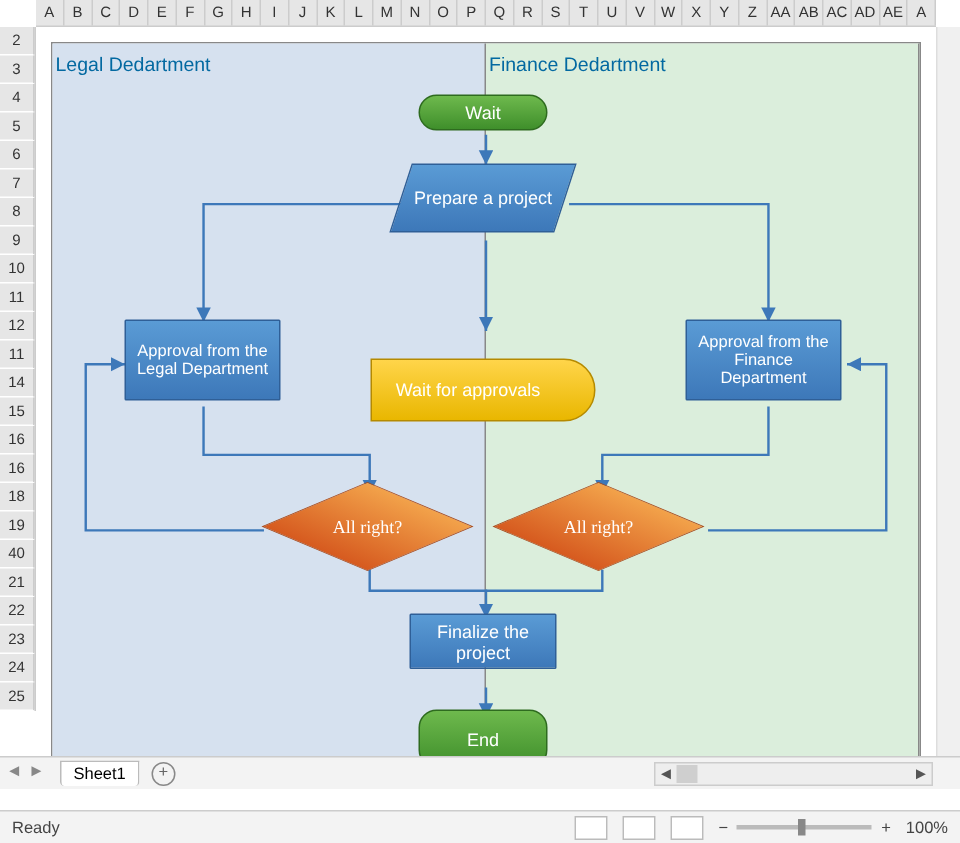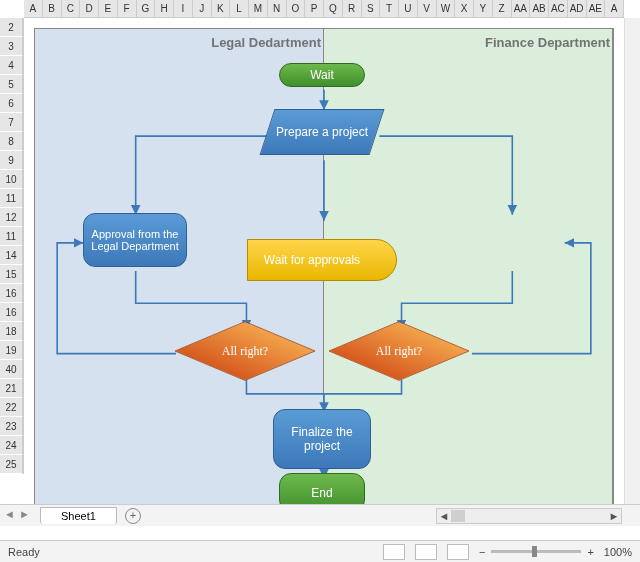--- a/index.html
+++ b/index.html
@@ -15,41 +15,41 @@
 
   
   .canvas { position: absolute; top: 18px; left: 24px; right: 16px; bottom: 54px; background: #fff; }
 
   .swimlanes { position: absolute; top: 10px; left: 10px; right: 10px; bottom: 2px; display: flex; border: 1px solid #888; }
   .lane { position: relative; border-right: 1px solid #888; }
   .lane:last-child { border-right: none; }
   .lane.legal { flex: 1; background: #d6e1ef; }
   .lane.biz   { flex: 1; background: #fdf2d0; }
   .lane.fin   { flex: 1; background: #dbeedc; }
-  .lane-title { font-weight: bold; font-size: 13px; color: #737373; text-align: right; padding: 6px 2px; }
+  .lane-title { font-weight: normal; font-size: 13px; color: #0369a1; text-align: left; padding: 6px 2px; }
 
   
   .shape { position: absolute; color: #fff; font-size: 12px; display: flex; align-items: center; justify-content: center; text-align: center; }
   .terminator { background: linear-gradient(#6eb94d, #3f8f2b); border: 1px solid #2e6b1f; border-radius: 12px; }
-  .process { background: linear-gradient(#5a9bd5, #3d78b9); border: 1px solid #2f5f97; border-radius: 12px; text-align: center; }
+  .process { background: linear-gradient(#5a9bd5, #3d78b9); border: 1px solid #2f5f97; border-radius: 1px; text-align: center; }
   .prep { background: linear-gradient(#5a9bd5, #3d78b9); border: 1px solid #2f5f97; transform: skewX(-18deg); }
   .prep span { transform: skewX(18deg); }
   .delay { background: linear-gradient(#ffd54a, #e9b700); border: 1px solid #b58a00; border-radius: 0 60px 60px 0; padding-right: 20px; }
   .decision { width: 140px; height: 60px; }
   .decision .diamond { position:absolute; inset:0; background: linear-gradient(#f2a24a, #d65a1f); border: 1px solid #a64718; transform: scaleY(0.42) rotate(45deg); transform-origin: center; width: 100px; height: 100px; left: 20px; top: -20px; }
   .decision .dlabel { position: relative; z-index: 2; line-height: 60px; text-align: center; width: 100%; font-family: Liberation Serif, serif; }
 
   
   svg.conn { position: absolute; inset: 0; width: 100%; height: 100%; pointer-events: none; }
 
   
   .tabbar { position: absolute; left: 0; right: 0; bottom: 36px; height: 22px; background: #f3f3f3; border-top: 1px solid #ccc; display: flex; align-items: center; padding-left: 40px; font-size: 11px; }
   .tabnav { width: 40px; display: flex; gap: 4px; position: absolute; left: 4px; top: 3px; color: #888; }
   .tabnav span { cursor: pointer; }
-  .sheet-tab { background: #fff; border: 1px solid #bbb; border-bottom: none; padding: 2px 20px; border-radius: 0 0 3px 3px; }
+  .sheet-tab { background: #fff; border: 1px solid #bbb; border-bottom: none; padding: 2px 8px; border-radius: 0 0 3px 3px; }
   .addsheet { margin-left: 8px; width: 16px; height: 16px; border: 1px solid #888; border-radius: 50%; text-align: center; line-height: 13px; color: #666; cursor: pointer; }
   .hscroll { position: absolute; right: 18px; bottom: 38px; width: 186px; height: 16px; background: #eee; border: 1px solid #ccc; }
   .hscroll .thumb { position: absolute; left: 14px; top: 1px; width: 14px; height: 12px; background: #cfcfcf; }
   .hscroll .arr { position: absolute; top: 0; width: 14px; height: 14px; text-align: center; line-height: 14px; color: #555; }
   .hscroll .arr.l { left: 0; } .hscroll .arr.r { right: 0; }
   .vscroll { position: absolute; right: 0; top: 18px; width: 16px; bottom: 56px; background: #f0f0f0; border-left: 1px solid #ddd; }
 
   
   .status { position: absolute; left: 0; right: 0; bottom: 0; height: 22px; background: #f3f3f3; border-top: 1px solid #ccc; display: flex; align-items: center; justify-content: space-between; padding: 0 8px; font-size: 11px; color: #444; }
   .status .right { display: flex; align-items: center; gap: 10px; }
@@ -124,21 +124,21 @@
   </div>
 
 <div class="vscroll"></div>
 
 <div class="canvas">
   <div class="swimlanes">
     <div class="lane legal">
       <div class="lane-title">Legal Dedartment</div>
     </div>
     <div class="lane fin">
-      <div class="lane-title">Finance Department</div>
+      <div class="lane-title">Finance Dedartment</div>
     </div>
 
     <svg class="conn" viewBox="0 0 574 468">
       <defs>
         <marker id="ah" markerWidth="8" markerHeight="8" refX="6" refY="3" orient="auto">
           <path d="M0,0 L6,3 L0,6 Z" fill="#3d78b9"></path>
         </marker>
       </defs>
       <g stroke="#3d78b9" stroke-width="1.6" fill="none">
         <line x1="287" y1="58" x2="287" y2="78" marker-end="url(#ah)"></line>
@@ -164,31 +164,34 @@
       </div>
 
     <div class="shape process" style="left:48px; top:184px; width:104px; height:54px; font-size:11px; padding:4px;">
         <span>Approval from the Legal Department</span>
       </div>
 
     <div class="shape delay" style="left:212px; top:190px; width:150px; height:42px;margin-top:20px;">
         <span>Wait for approvals</span>
       </div>
 
+    <div class="shape process" style="left:422px; top:184px; width:104px; height:54px; font-size:11px; padding:4px;">
+        <span>Approval from the Finance Department</span>
+      </div>
 
     <div class="shape decision" style="left:140px; top:292px;">
       <div class="diamond"></div>
         <div class="dlabel">All right?</div>
     </div>
     <div class="shape decision" style="left:294px; top:292px;">
       <div class="diamond"></div>
         <div class="dlabel">All right?</div>
     </div>
 
-    <div class="shape process" style="left:238px; top:380px; width:98px; height:60px;">
+    <div class="shape process" style="left:238px; top:380px; width:98px; height:37px;">
         <span>Finalize the project</span>
       </div>
 
     <div class="shape terminator" style="left:244px; top:444px; width:86px; height:39px;">
         <span>End</span>
       </div>
   </div>
 </div>
 
 <div class="tabbar">

